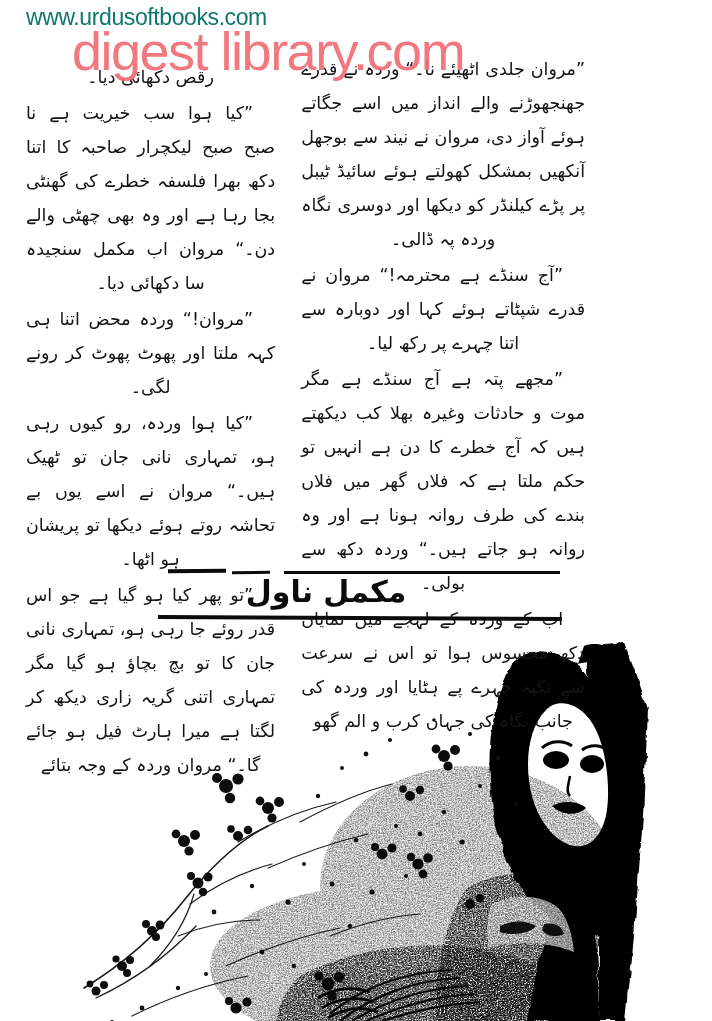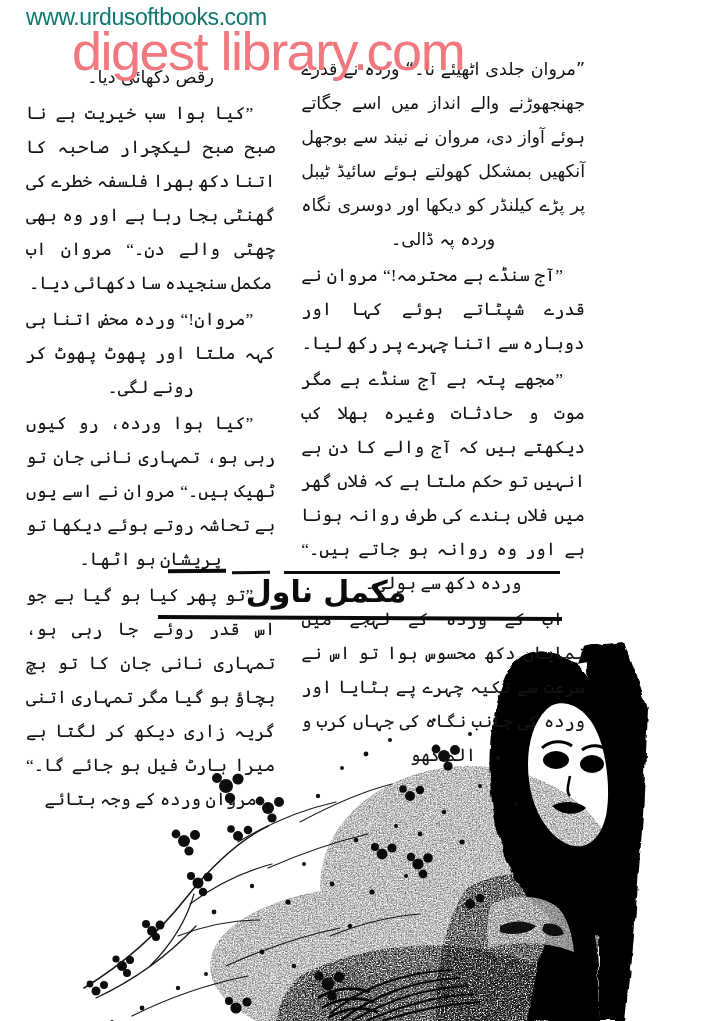--- a/index.html
+++ b/index.html
@@ -73,21 +73,20 @@
   }
   .col-right {
     width: 368px;
     padding: 0 14px 0 10px;
   }
   .col p {
     margin: 0 0 2px 0;
   }
   .col p.indent {
     text-indent: 22px;
-    font-family: Liberation Serif, serif;
   }
 
   
   .heading-band {
     position: absolute;
     left: 0;
     top: 560px;
     width: 712px;
     height: 78px;
     z-index: 4;
@@ -143,21 +142,21 @@
       <p>رقص دکھائی دیا۔</p>
       <p class="indent">”کیا ہوا سب خیریت ہے نا صبح صبح لیکچرار صاحبہ کا اتنا دکھ بھرا فلسفہ خطرے کی گھنٹی بجا رہا ہے اور وہ بھی چھٹی والے دن۔“ مروان اب مکمل سنجیدہ سا دکھائی دیا۔</p>
       <p class="indent">”مروان!“ وردہ محض اتنا ہی کہہ ملتا اور پھوٹ پھوٹ کر رونے لگی۔</p>
       <p class="indent">”کیا ہوا وردہ، رو کیوں رہی ہو، تمہاری نانی جان تو ٹھیک ہیں۔“ مروان نے اسے یوں بے تحاشہ روتے ہوئے دیکھا تو پریشان ہو اٹھا۔</p>
       <p class="indent">”تو پھر کیا ہو گیا ہے جو اس قدر روئے جا رہی ہو، تمہاری نانی جان کا تو بچ بچاؤ ہو گیا مگر تمہاری اتنی گریہ زاری دیکھ کر لگتا ہے میرا ہارٹ فیل ہو جائے گا۔“ مروان وردہ کے وجہ بتائے</p>
     </div>
 
     <div class="col col-right">
       <p>”مروان جلدی اٹھیئے نا۔“ وردہ نے قدرے جھنجھوڑنے والے انداز میں اسے جگاتے ہوئے آواز دی، مروان نے نیند سے بوجھل آنکھیں بمشکل کھولتے ہوئے سائیڈ ٹیبل پر پڑے کیلنڈر کو دیکھا اور دوسری نگاہ وردہ پہ ڈالی۔</p>
       <p class="indent">”آج سنڈے ہے محترمہ!“ مروان نے قدرے شپٹاتے ہوئے کہا اور دوبارہ سے اتنا چہرے پر رکھ لیا۔</p>
-      <p class="indent">”مجھے پتہ ہے آج سنڈے ہے مگر موت و حادثات وغیرہ بھلا کب دیکھتے ہیں کہ آج والے کا دن ہے انہیں تو حکم ملتا ہے کہ فلاں گھر میں فلاں بندے کی طرف روانہ ہونا ہے اور وہ روانہ ہو جاتے ہیں۔“ وردہ دکھ سے بولی۔</p>
+      <p class="indent">”مجھے پتہ ہے آج سنڈے ہے مگر موت و حادثات وغیرہ بھلا کب دیکھتے ہیں کہ آج خطرے کا دن ہے انہیں تو حکم ملتا ہے کہ فلاں گھر میں فلاں بندے کی طرف روانہ ہونا ہے اور وہ روانہ ہو جاتے ہیں۔“ وردہ دکھ سے بولی۔</p>
       <p class="indent">اب کے وردہ کے لہجے میں نمایاں دکھ محسوس ہوا تو اس نے سرعت سے تکیہ چہرے پے ہٹایا اور وردہ کی جانب نگاہ کی جہاں کرب و الم گھو</p>
     </div>
 
   </div>
 
   <div class="heading-band">
     <div class="rule rule-top-a"></div>
     <div class="rule rule-top-b"></div>
     <div class="rule rule-top-c"></div>
     <div class="heading-text">مکمل ناول</div>

